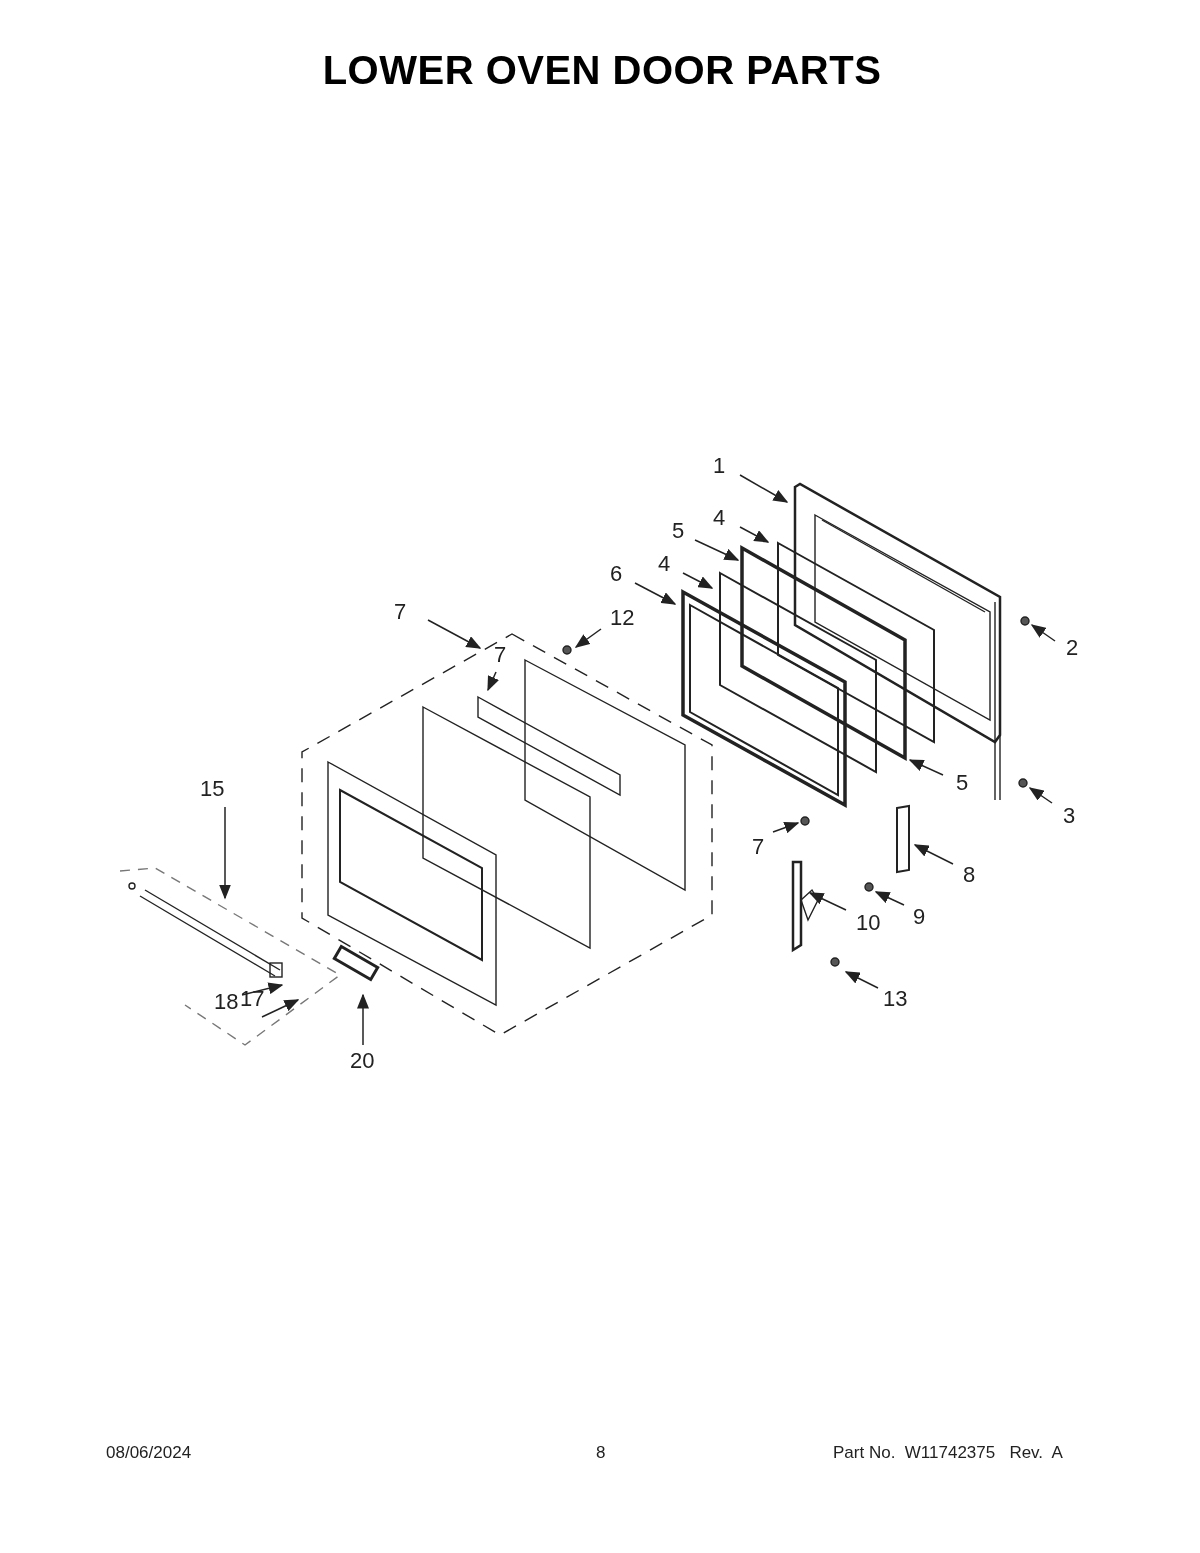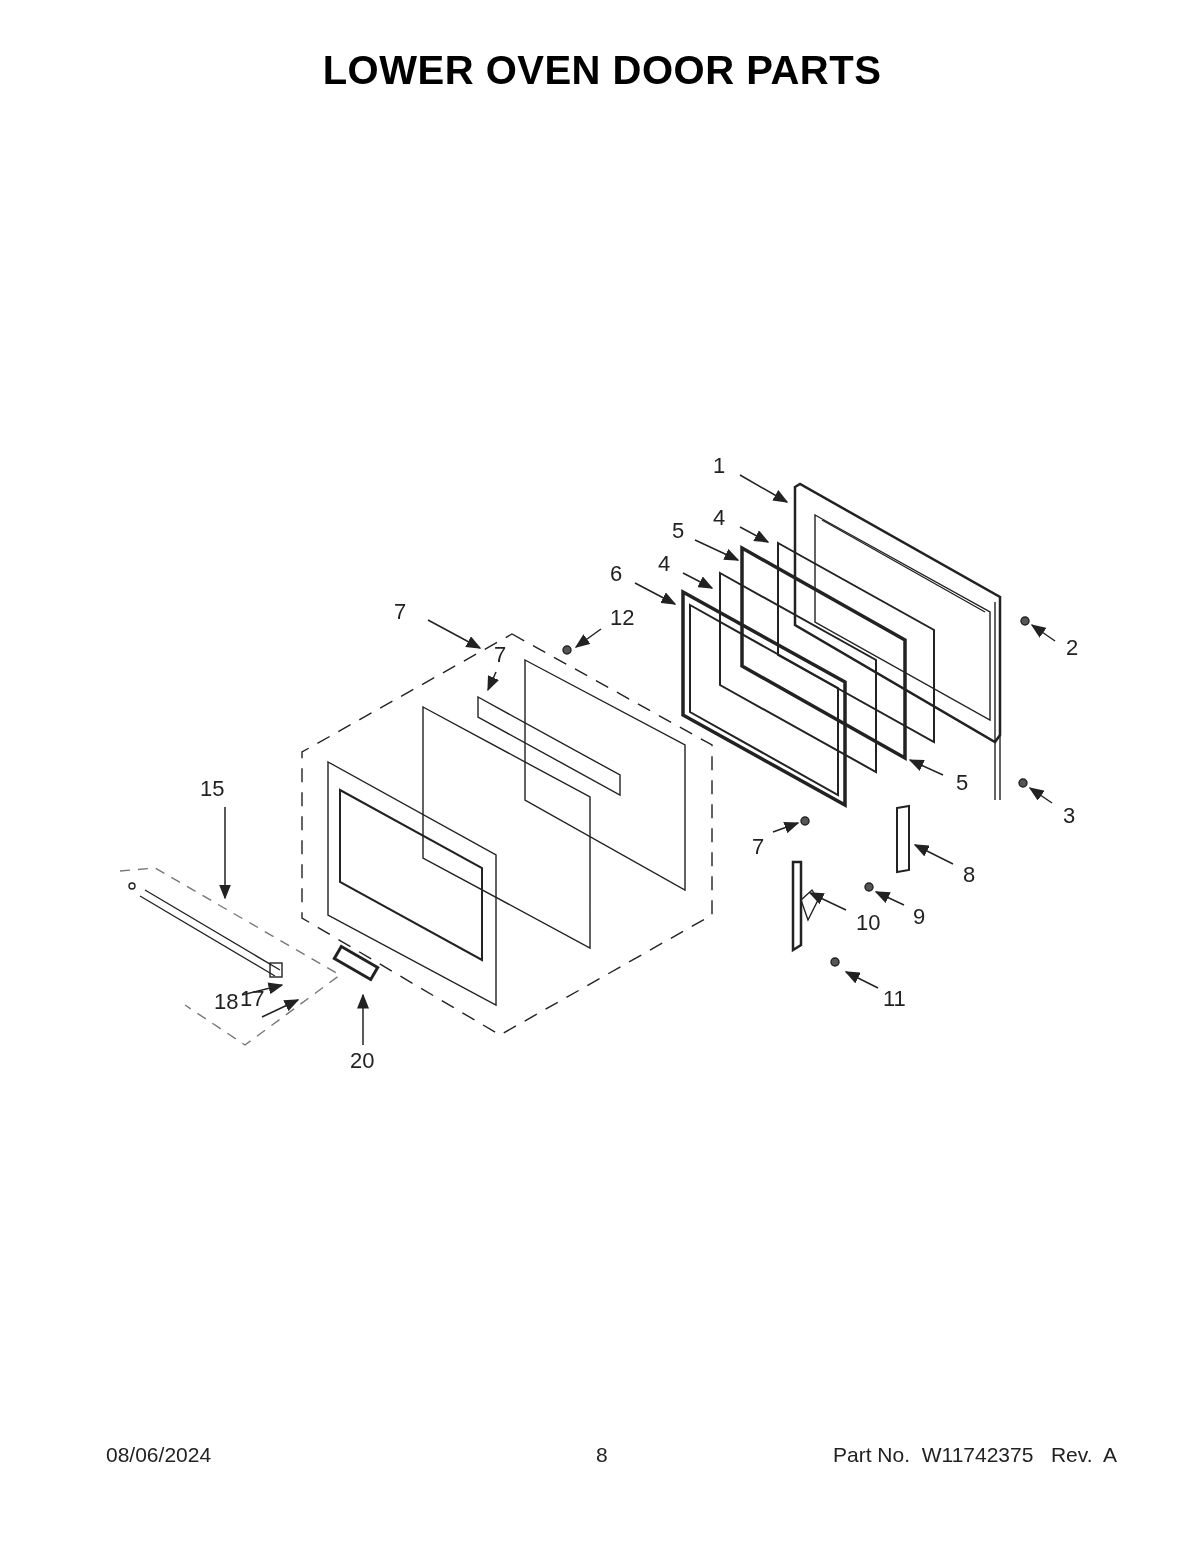--- a/index.html
+++ b/index.html
@@ -1,20 +1,20 @@
 <!DOCTYPE html>
 <html><head>
 <meta charset="utf-8">
 <style>
   html, body { margin: 0; padding: 0; background: #ffffff; }
   body { width: 1200px; height: 1553px; position: relative; overflow: hidden; font-family: "Liberation Sans", sans-serif; color: #111; }
   .title { position: absolute; top: 48px; left: 0; width: 1156px; text-align: center; font-family: "Liberation Sans", sans-serif; font-weight: bold; font-size: 40px; letter-spacing: 0.5px; color: #000; margin-left: 24px; }
   .diagram { position: absolute; left: 0; top: 0; width: 1200px; height: 1553px; }
   .callout { position: absolute; font-family: "Liberation Sans", sans-serif; font-size: 22px; color: #222; line-height: 1; }
-  .footer { position: absolute; top: 1443px; font-family: "Liberation Sans", sans-serif; font-size: 21px; color: #222; }
+  .footer { position: absolute; top: 1443px; font-family: "Liberation Sans", sans-serif; font-size: 17px; color: #222; }
 </style>
 </head>
 <body>
 
 <div class="title">LOWER OVEN DOOR PARTS</div>
 
 <svg class="diagram" viewBox="0 0 1200 1553" xmlns="http://www.w3.org/2000/svg">
   <defs>
     <marker id="ah" markerWidth="10" markerHeight="8" refX="9" refY="4" orient="auto">
       <path d="M0,0 L10,4 L0,8 Z" fill="#222"></path>
@@ -105,21 +105,21 @@
 <div class="callout" style="left:1063px;top:805px">3</div>
 <div class="callout" style="left:713px;top:507px">4</div>
 <div class="callout" style="left:658px;top:553px">4</div>
 <div class="callout" style="left:672px;top:520px">5</div>
 <div class="callout" style="left:956px;top:772px">5</div>
 <div class="callout" style="left:610px;top:563px">6</div>
 <div class="callout" style="left:752px;top:836px">7</div>
 <div class="callout" style="left:963px;top:864px">8</div>
 <div class="callout" style="left:913px;top:906px">9</div>
 <div class="callout" style="left:856px;top:912px">10</div>
-<div class="callout" style="left:883px;top:988px">11</div>
+<div class="callout" style="left:883px;top:988px">13</div>
 <div class="callout" style="left:610px;top:607px">12</div>
 <div class="callout" style="left:394px;top:601px">7</div>
 <div class="callout" style="left:494px;top:644px">7</div>
 <div class="callout" style="left:200px;top:778px">15</div>
 <div class="callout" style="left:214px;top:991px">18</div>
 <div class="callout" style="left:240px;top:988px">17</div>
 <div class="callout" style="left:350px;top:1050px">20</div>
 
 <div class="footer" style="left:106px">08/06/2024</div>
 <div class="footer" style="left:596px">8</div>

